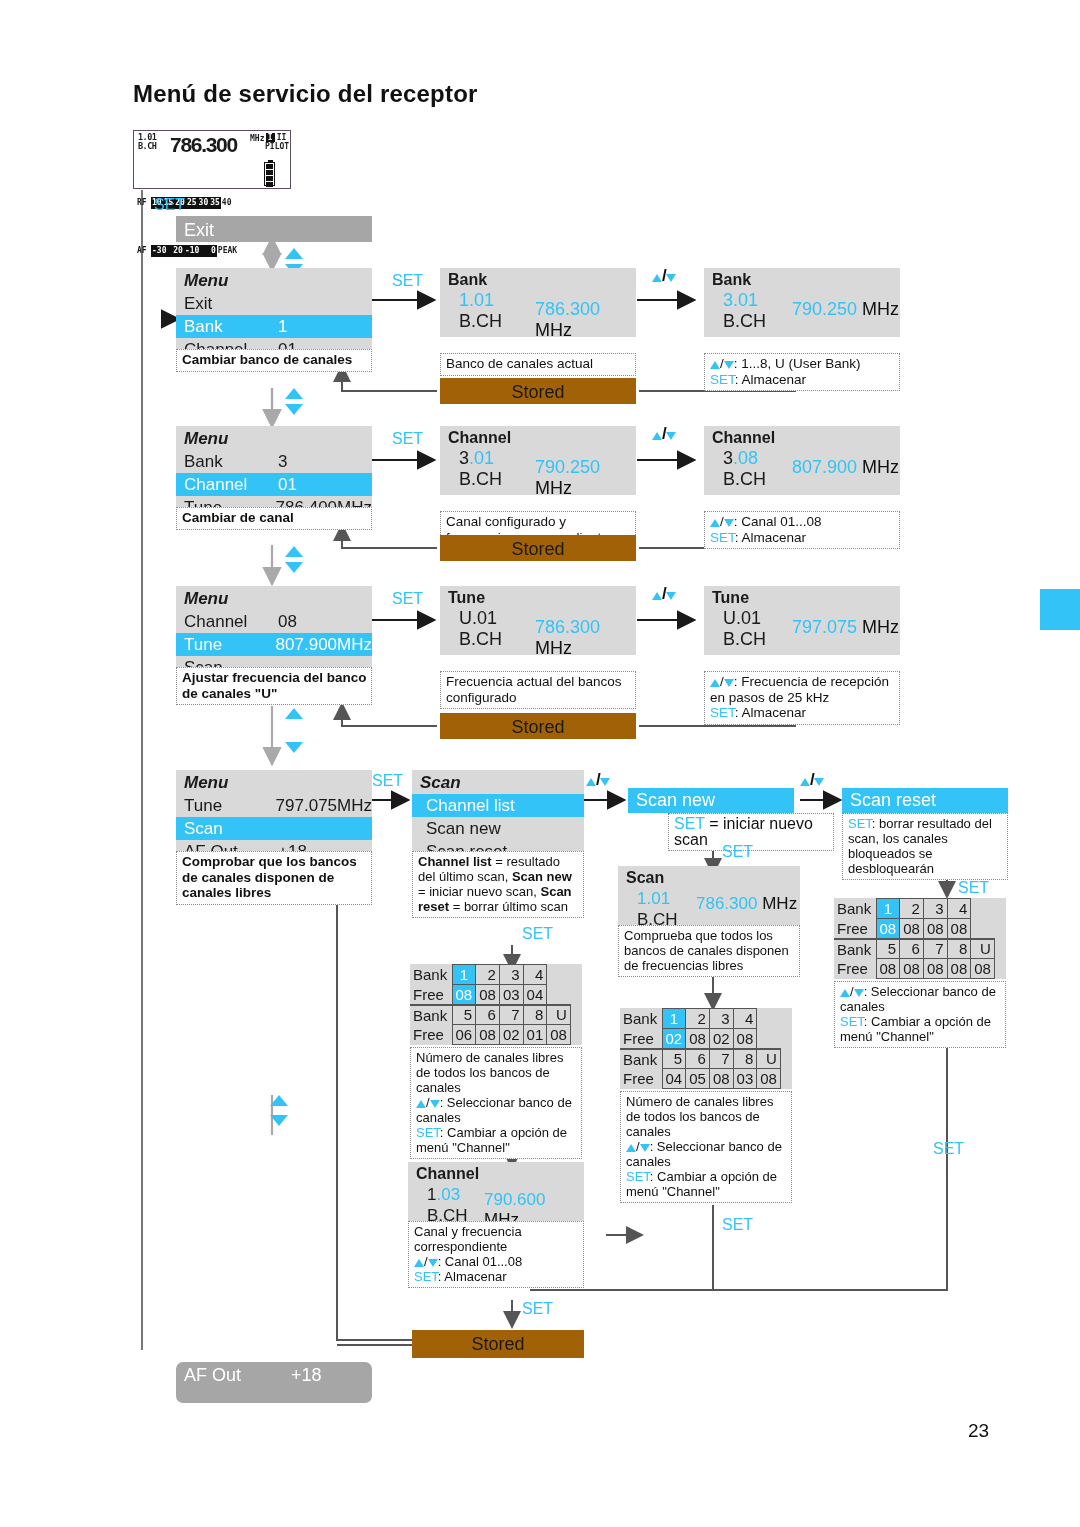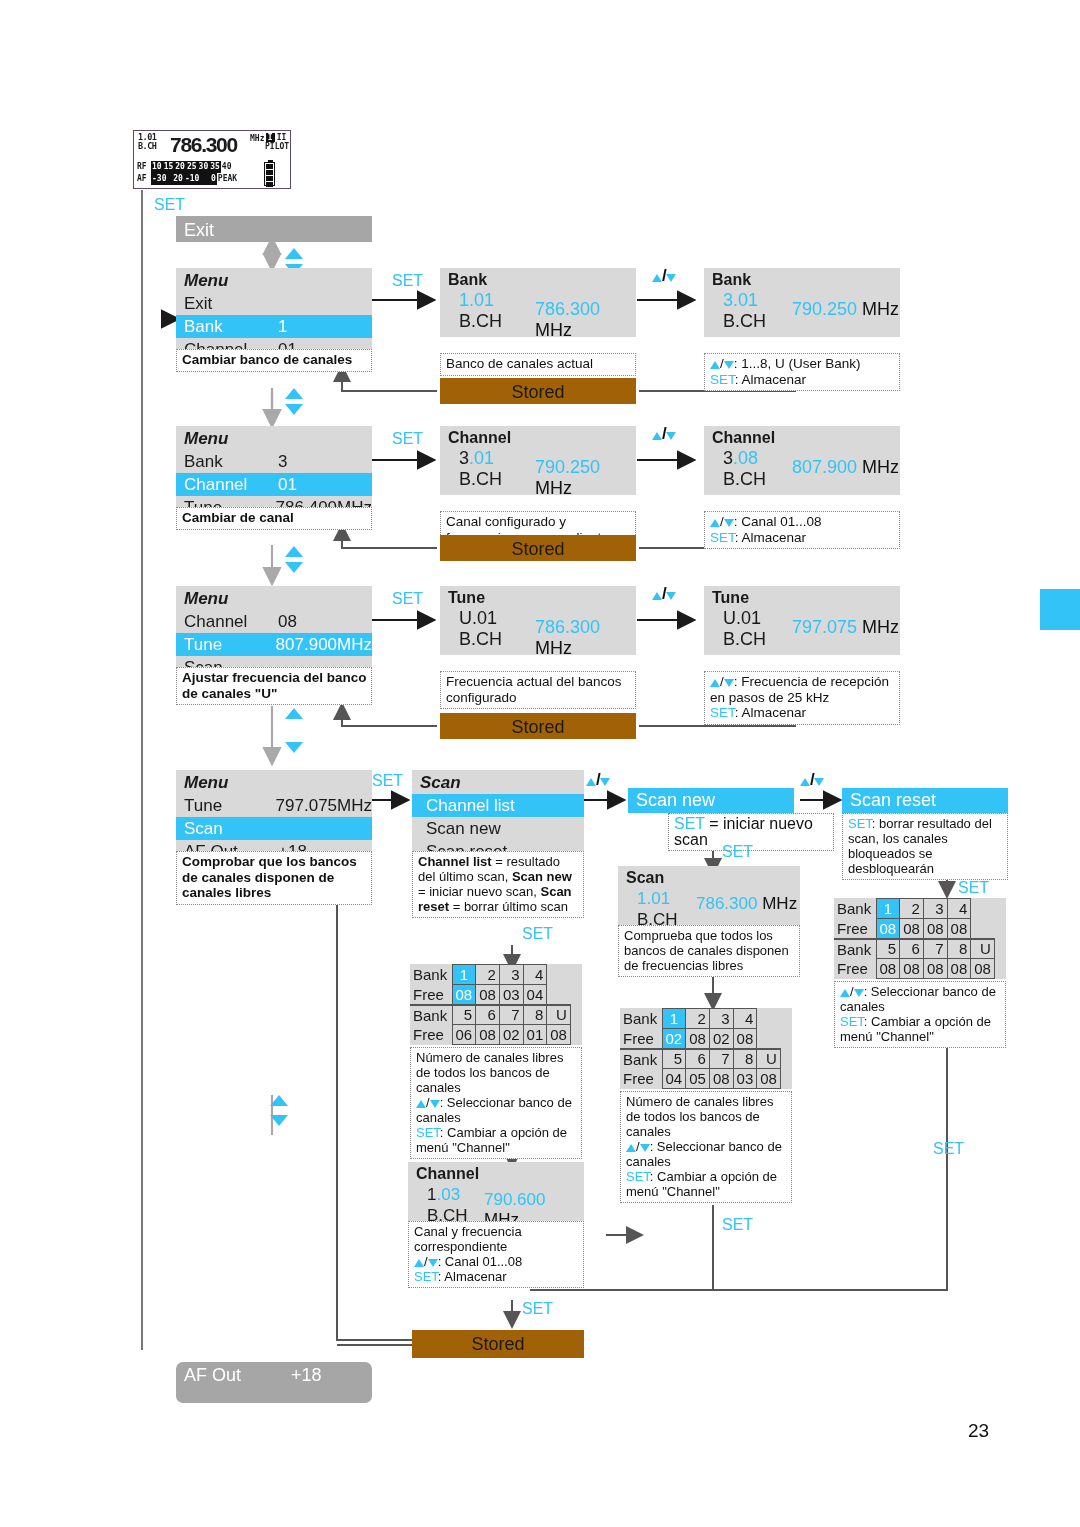--- a/index.html
+++ b/index.html
@@ -33,21 +33,21 @@
   .lcd-freq{position:absolute;left:36px;top:2px;font-size:21px;font-weight:bold;
     letter-spacing:-1.3px;font-family:"Liberation Sans",sans-serif;}
   .lcd-mhz{position:absolute;left:116px;top:3px;font-size:8px;font-weight:bold;
     font-family:"DejaVu Sans Mono",monospace;}
   .lcd-pilot{position:absolute;left:131px;top:2px;text-align:center;font-size:8px;
     font-family:"DejaVu Sans Mono",monospace;font-weight:bold;line-height:9px;}
   .lcd-pilot .i1{display:inline-block;background:#111;color:#fff;padding:0 2px;}
   .lcd-pilot .i2{display:inline-block;padding:0 2px;}
   .lcd-bars{position:absolute;left:3px;top:30px;width:122px;}
   .lcd-row{display:flex;align-items:center;height:12px;font-size:8px;
-    font-family:"DejaVu Sans Mono",monospace;font-weight:bold;line-height:12px;}
+    font-family:"DejaVu Sans Mono",monospace;font-weight:bold;line-height:12px;margin-top:36px;}
   .lcd-row .lbl{width:14px;}
   .lcd-seg{display:inline-block;padding:0 1px;}
   .lcd-seg.on{background:#111;color:#fff;}
   #lcd .batt{position:absolute;left:130px;top:31px;width:11px;height:24px;
     border:1.4px solid #111;box-sizing:border-box;background:#fff;}
   #lcd .batt i{display:block;height:5px;margin:1px;background:#111;}
   #lcd .batt:before{content:"";position:absolute;left:3px;top:-3px;width:5px;height:2px;background:#111;}
 
   
   .box{position:absolute;box-sizing:border-box;}
@@ -184,20 +184,21 @@
       <path d="M272,240 L272,268" marker-end="url(#ahg)"></path>
       <path d="M272,268 L272,240" marker-end="url(#ahg)"></path>
       <path d="M272,388 L272,424" marker-end="url(#ahg)"></path>
       <path d="M272,388 L272,424" marker-end="url(#ahg)"></path>
       <path d="M272,545 L272,582" marker-end="url(#ahg)"></path>
       <path d="M272,706 L272,762" marker-end="url(#ahg)"></path>
       <path d="M272,1095 L272,1135"></path>
     </g>
   </svg>
 
+  <div id="page-title">Menú de servicio del receptor</div>
   <div id="page-number">23</div>
   <div id="side-tab"></div>
 
   <div id="lcd">
     <div class="lcd-top">
       <div class="lcd-bch">
         <span>1.01</span><br><span>B.CH</span>
       </div>
       <div class="lcd-freq">786.300</div>
       <div class="lcd-mhz">MHz</div>

